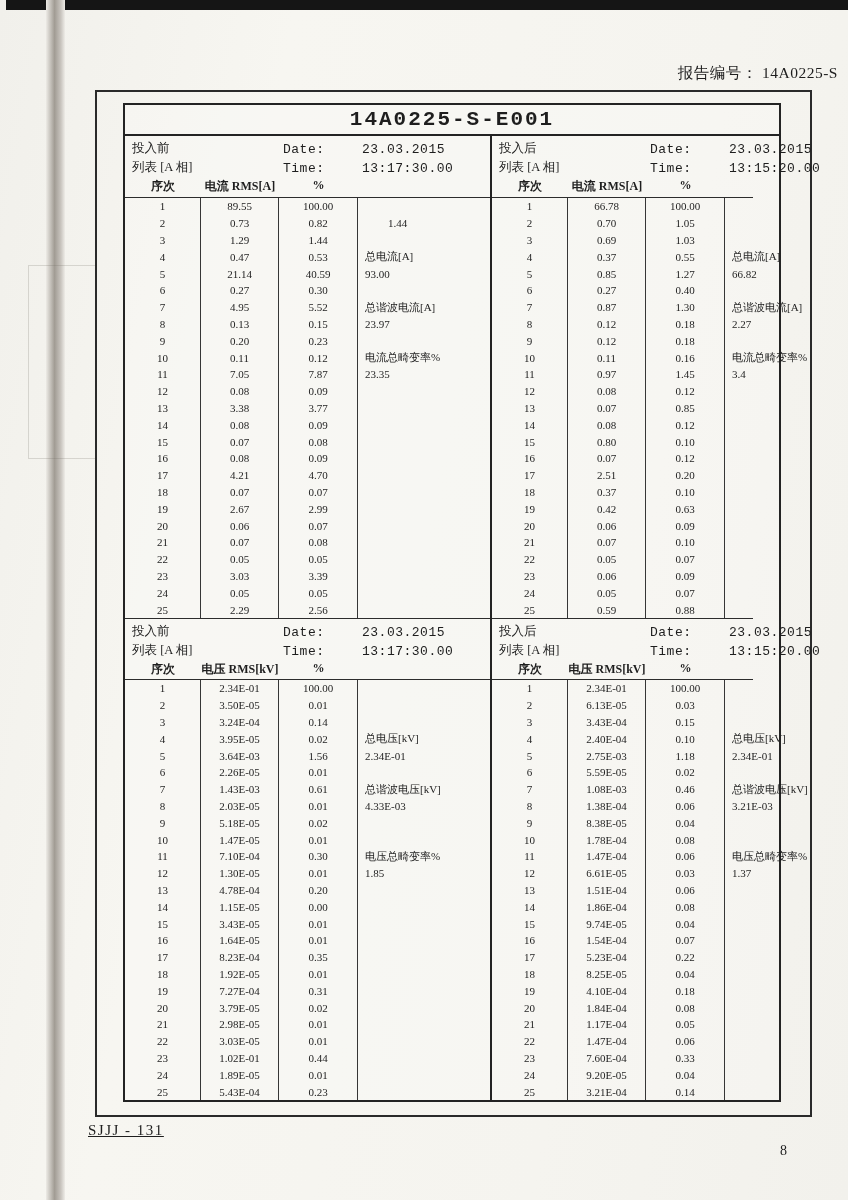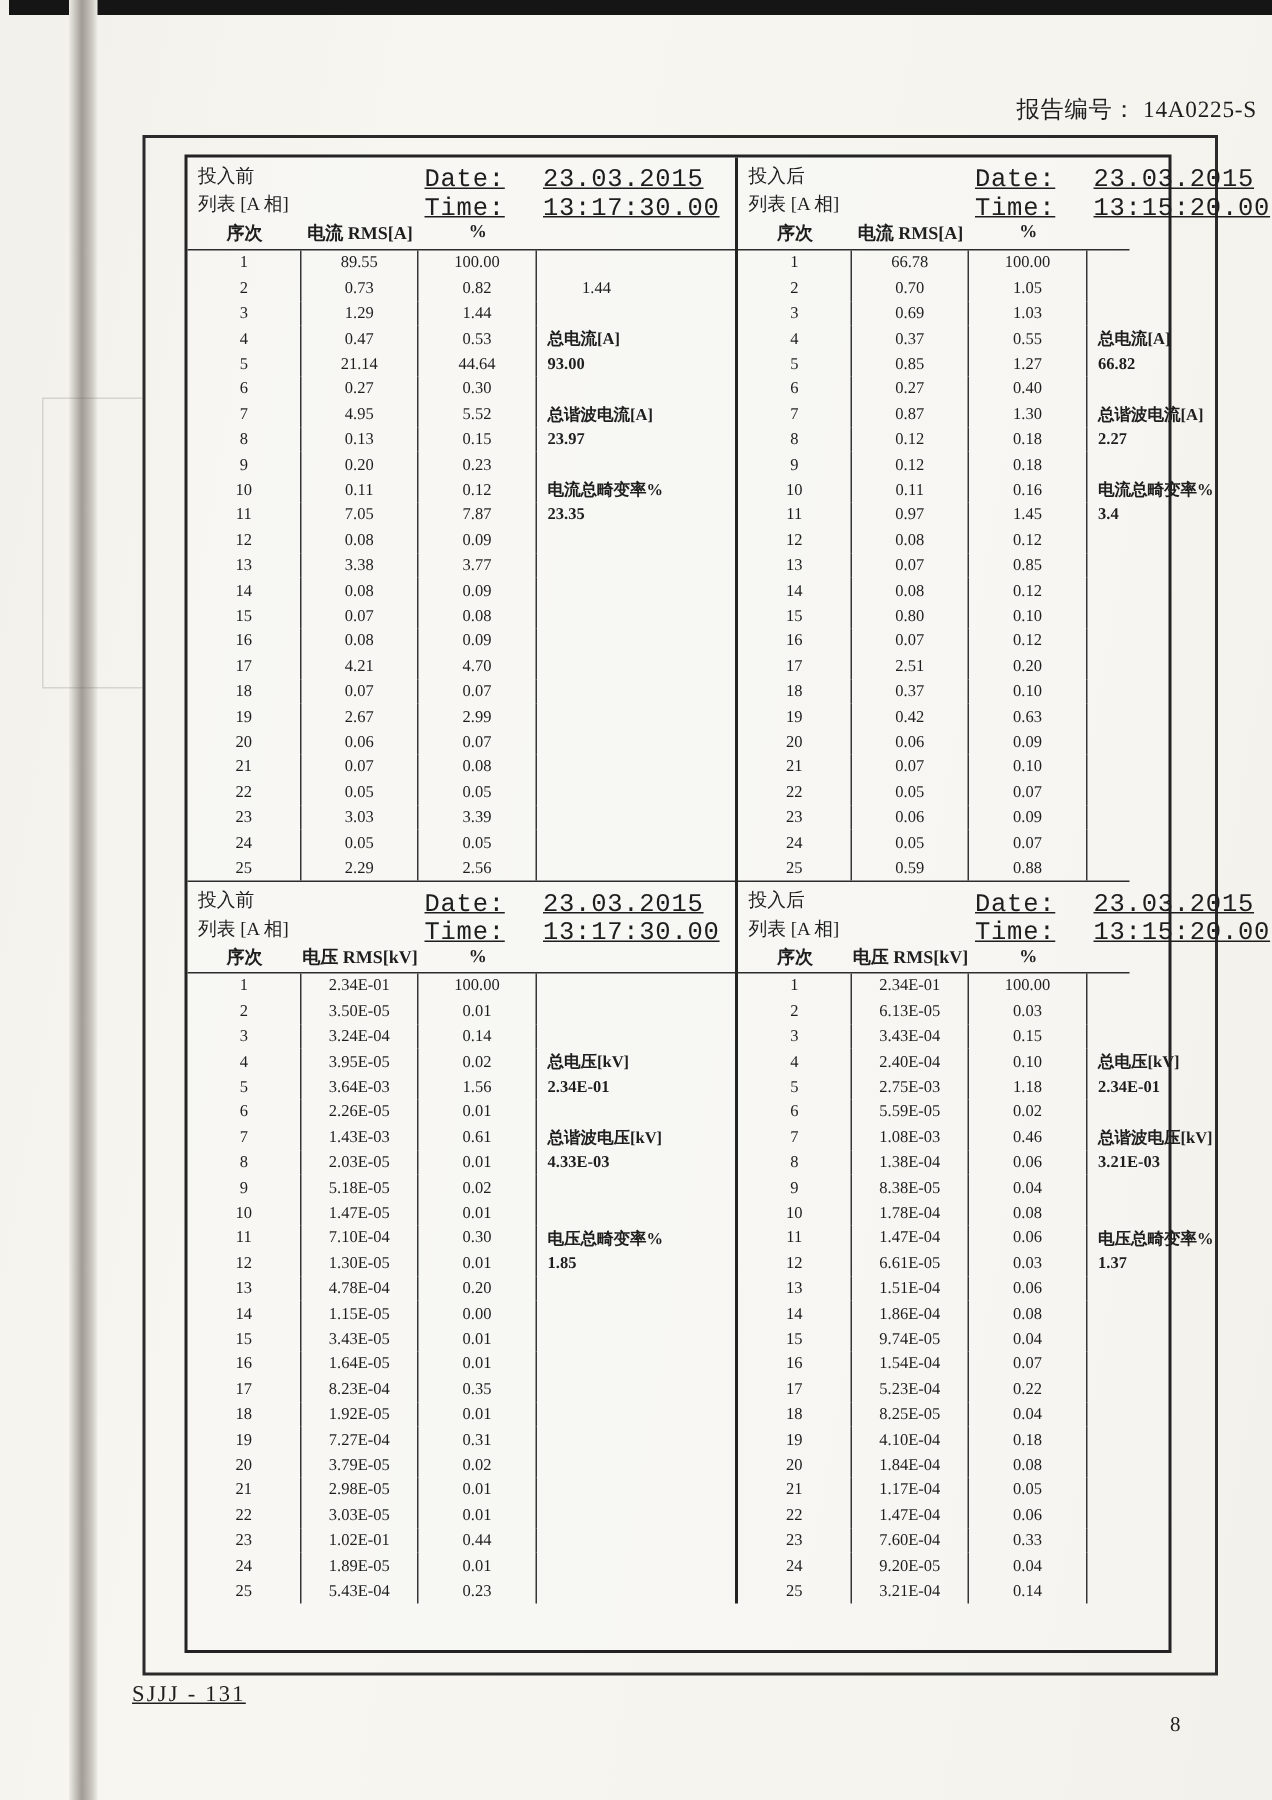--- a/index.html
+++ b/index.html
@@ -22,28 +22,28 @@
   .title-row{height:31px;border-bottom:2px solid #232323;box-sizing:border-box;
     display:flex;align-items:center;justify-content:center;
     font-family:"Liberation Mono", monospace;font-size:21px;font-weight:700;letter-spacing:2px;}
   .cols{display:flex;height:964px;}
   .half{width:365px;position:relative;}
   .half.right{width:263px;border-left:2px solid #232323;box-sizing:border-box;}
   .hdr{height:62px;border-bottom:1.5px solid #2c2c2c;box-sizing:border-box;position:relative;}
   .hdr2{border-top:1.5px solid #2c2c2c;}
   .t{position:absolute;white-space:nowrap;}
   .phase{left:7px;font-size:12.5px;}
-  .mono{font-family:"Liberation Mono", monospace;font-size:17px;letter-spacing:0.5px;text-decoration:underline;}
+  .mono{font-family:"Liberation Mono", monospace;font-size:13px;letter-spacing:0.5px;}
   .ch{font-size:12px;font-weight:700;text-align:center;}
   .grid{height:420px;display:grid;grid-template-columns:76px 78px 79px 1fr;
     grid-template-rows:repeat(25,1fr);}
   .c{border-right:1.4px solid #363636;display:flex;align-items:center;justify-content:center;
     font-size:11px;}
   .a{display:flex;align-items:center;padding-left:7px;font-size:11px;white-space:nowrap;}
-  .a.bold{font-weight:700;text-align:center;}
+  .a.bold{font-weight:400;text-align:center;}
   .a.indent{padding-left:30px;}
   .footer-code{position:absolute;left:88px;top:1122px;font-size:15px;letter-spacing:1.5px;text-decoration:underline;}
   .page-num{position:absolute;left:780px;top:1143px;font-size:14px;}
 </style>
 </head>
 <body>
 
 <div class="page">
   <div class="topstrip"></div>
   <div class="topstrip-gap"></div>
@@ -51,20 +51,21 @@
   <div class="ghost-box"></div>
 
   <div class="report-no">
     <span>报告编号：</span>
     <span>14A0225-S</span>
   </div>
 
   <div class="outer"></div>
 
   <div class="frame">
+    <div class="title-row">14A0225-S-E001</div>
     <div class="cols">
 
       <div class="half left">
         <div class="hdr">
           <span class="t phase" style="top:4px">投入前</span>
           <span class="t mono" style="top:6px;left:158px">Date:</span>
           <span class="t mono" style="top:6px;left:237px">23.03.2015</span>
           <span class="t phase" style="top:23px">列表 [A 相]</span>
           <span class="t mono" style="top:25px;left:158px">Time:</span>
           <span class="t mono" style="top:25px;left:237px">13:17:30.00</span>
@@ -84,21 +85,21 @@
             <div class="c">3</div>
             <div class="c">1.29</div>
             <div class="c">1.44</div>
             <div class="a"></div>
             <div class="c">4</div>
             <div class="c">0.47</div>
             <div class="c">0.53</div>
             <div class="a bold">总电流[A]</div>
             <div class="c">5</div>
             <div class="c">21.14</div>
-            <div class="c">44.64</div>
+            <div class="c">40.59</div>
             <div class="a bold">93.00</div>
             <div class="c">6</div>
             <div class="c">0.27</div>
             <div class="c">0.30</div>
             <div class="a"></div>
             <div class="c">7</div>
             <div class="c">4.95</div>
             <div class="c">5.52</div>
             <div class="a bold">总谐波电流[A]</div>
             <div class="c">8</div>

